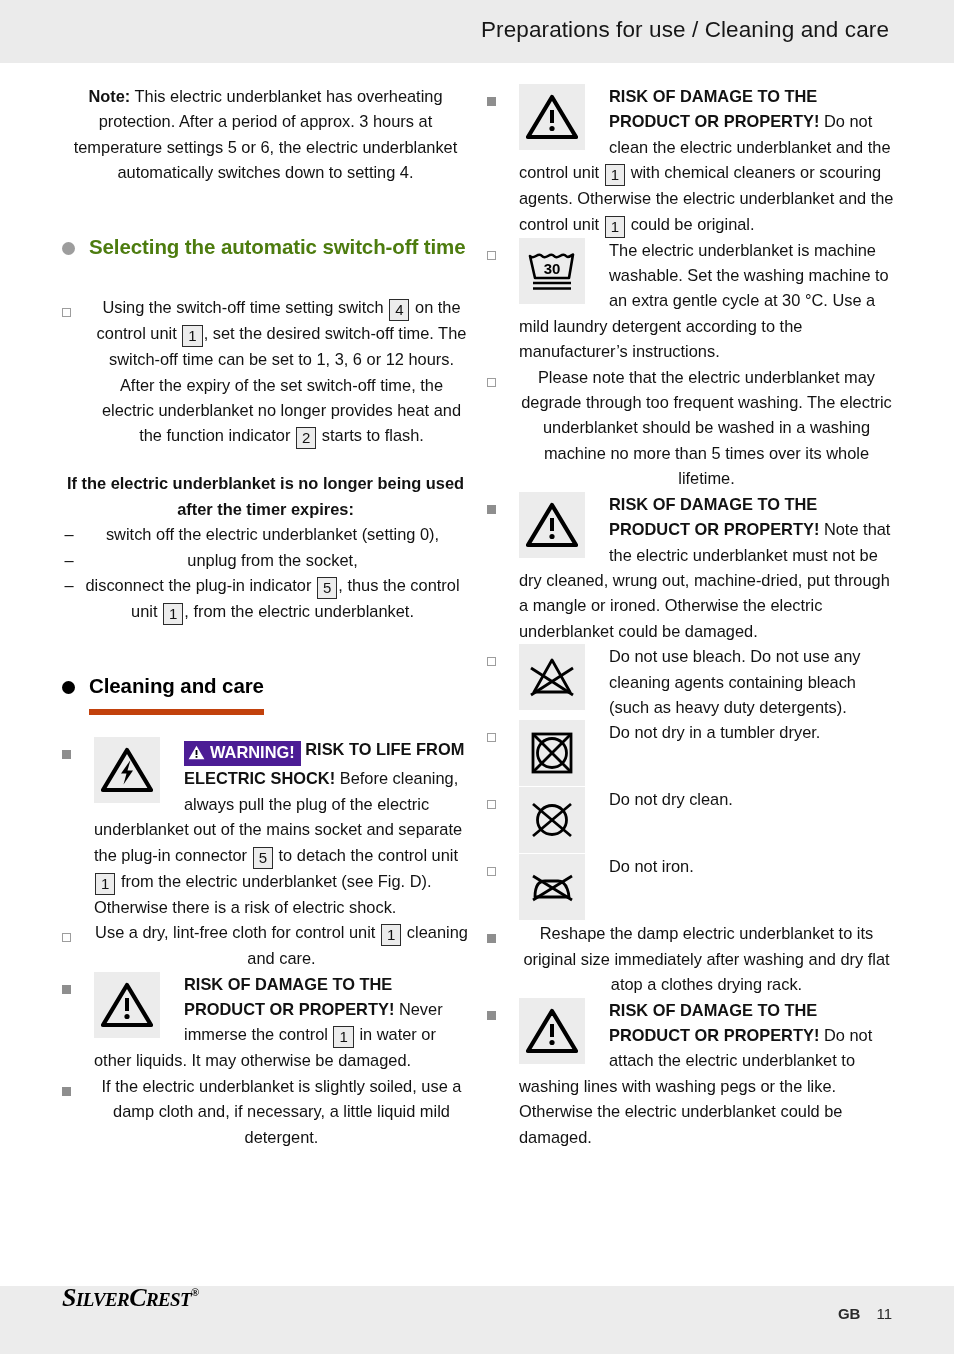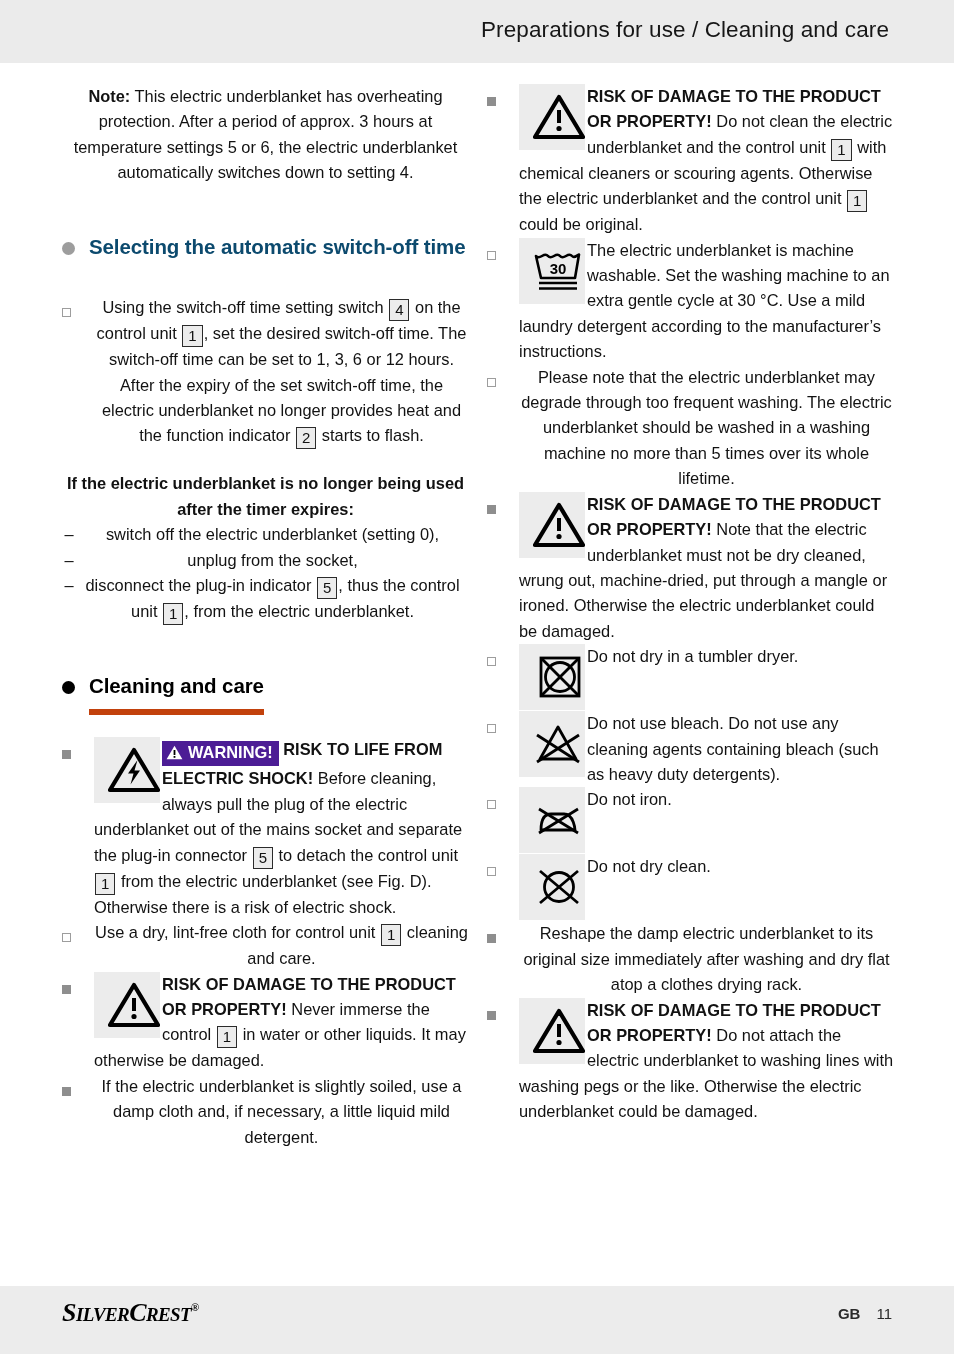--- a/index.html
+++ b/index.html
@@ -47,21 +47,21 @@
   .sec-dot {
     width:13px; height:13px; border-radius:50%;
     flex:0 0 13px; margin-top:8px;
   }
   .sec-dot.grey { background:#9d9d9d; }
   .sec-dot.black { background:#000; }
   .sec-text {
     font-size:20.5px; line-height:25.5px; font-weight:700;
     letter-spacing:-.1px;
   }
-  .sec-text.grey { color:#0c4a6e; }
+  .sec-text.grey { color:#4d7c0f; }
   .sec-text.black {
     color:#000; display:inline-block;
     border-bottom:6px solid #c2410c; padding-bottom:11px;
   }
 
   
   .li { display:flex; align-items:flex-start; }
   .li .marker {
     flex:0 0 32px; padding-top:8px;
   }
@@ -98,33 +98,33 @@
     padding:1px 6px 2px 4px; vertical-align:-3px;
     white-space:nowrap;
   }
   .warnbadge .tri {
     display:inline-block; vertical-align:-2px; margin-right:5px;
   }
 
   
   .symbox {
     width:66px; height:66px; background:#ececec;
-    float:left; margin-right:2px; margin-bottom:1px;
-    display:flex; align-items:center; justify-content:flex-end;
+    float:left; margin-right:24px; margin-bottom:1px;
+    display:flex; align-items:center; justify-content:center;
   }
   .symwrap::after { content:""; display:block; clear:both; }
   .symtext { font-size:16.4px; line-height:25.4px; color:#121212; }
 
   
   .footer-band {
     position:absolute; left:0; bottom:0; width:954px; height:68px;
     background:#ececec;
   }
   .logo {
-    position:absolute; left:62px; bottom:26px;
+    position:absolute; left:62px; bottom:41px;
     font-family:"Liberation Serif", serif;
     font-weight:700; font-style:italic;
     font-size:26px; letter-spacing:-.6px; color:#000;
     white-space:nowrap;
   }
   .logo .small { font-size:19px; }
   .logo .reg { font-size:11px; vertical-align:10px; }
   .pagenum {
     position:absolute; right:62px; bottom:32px;
     font-size:15px; color:#2b2b2b; white-space:nowrap;
@@ -273,74 +273,74 @@
         </svg>
       </span>
       <span class="symtext"><span class="b">RISK OF DAMAGE TO THE PRODUCT OR PROPERTY!</span><span> Note that the electric underblanket must not be dry cleaned, wrung out, machine-dried, put through a mangle or ironed. Otherwise the electric underblanket could be damaged.</span></span>
     </span>
   </div>
 
   <div class="li">
     <span class="marker"><span class="mk-hollow"></span></span>
     <span class="body symwrap">
       <span class="symbox">
+        <svg width="54" height="46" viewBox="0 0 54 46">
+          <polygon points="27,6 45,38 9,38" fill="none" stroke="#000" stroke-width="2.8" stroke-linejoin="round"></polygon>
+          <line x1="6" y1="41" x2="48" y2="14" stroke="#000" stroke-width="2.8"></line>
+          <line x1="6" y1="14" x2="48" y2="41" stroke="#000" stroke-width="2.8"></line>
+        </svg>
+      </span>
+      <span class="symtext">Do not use bleach. Do not use any cleaning agents containing bleach (such as heavy duty detergents).</span>
+    </span>
+  </div>
+
+  <div class="li">
+    <span class="marker"><span class="mk-hollow"></span></span>
+    <span class="body symwrap">
+      <span class="symbox">
         <svg width="50" height="48" viewBox="0 0 50 48">
           <rect x="6" y="5" width="38" height="38" fill="none" stroke="#000" stroke-width="2.8"></rect>
           <circle cx="25" cy="24" r="14.5" fill="none" stroke="#000" stroke-width="2.8"></circle>
           <line x1="6" y1="5" x2="44" y2="43" stroke="#000" stroke-width="2.8"></line>
           <line x1="44" y1="5" x2="6" y2="43" stroke="#000" stroke-width="2.8"></line>
         </svg>
       </span>
       <span class="symtext">Do not dry in a tumbler dryer.</span>
     </span>
   </div>
 
   <div class="li">
     <span class="marker"><span class="mk-hollow"></span></span>
     <span class="body symwrap">
       <span class="symbox">
-        <svg width="54" height="46" viewBox="0 0 54 46">
-          <polygon points="27,6 45,38 9,38" fill="none" stroke="#000" stroke-width="2.8" stroke-linejoin="round"></polygon>
-          <line x1="6" y1="41" x2="48" y2="14" stroke="#000" stroke-width="2.8"></line>
-          <line x1="6" y1="14" x2="48" y2="41" stroke="#000" stroke-width="2.8"></line>
-        </svg>
-      </span>
-      <span class="symtext">Do not use bleach. Do not use any cleaning agents containing bleach (such as heavy duty detergents).</span>
+        <svg width="52" height="46" viewBox="0 0 52 46">
+          <circle cx="26" cy="23" r="14.5" fill="none" stroke="#000" stroke-width="2.8"></circle>
+          <line x1="7" y1="7" x2="45" y2="39" stroke="#000" stroke-width="2.8"></line>
+          <line x1="45" y1="7" x2="7" y2="39" stroke="#000" stroke-width="2.8"></line>
+        </svg>
+      </span>
+      <span class="symtext">Do not dry clean.</span>
     </span>
   </div>
 
   <div class="li">
     <span class="marker"><span class="mk-hollow"></span></span>
     <span class="body symwrap">
       <span class="symbox">
         <svg width="54" height="44" viewBox="0 0 54 44">
           <path d="M10 32 L44 32 C44 32, 43 16, 33 16 L20 16 C14 16, 10 21, 10 32 Z" fill="none" stroke="#000" stroke-width="2.8" stroke-linejoin="round"></path>
           <line x1="8" y1="35" x2="47" y2="11" stroke="#000" stroke-width="2.8"></line>
           <line x1="8" y1="11" x2="47" y2="35" stroke="#000" stroke-width="2.8"></line>
         </svg>
       </span>
       <span class="symtext">Do not iron.</span>
     </span>
   </div>
 
   <div class="li">
-    <span class="marker"><span class="mk-hollow"></span></span>
-    <span class="body symwrap">
-      <span class="symbox">
-        <svg width="52" height="46" viewBox="0 0 52 46">
-          <circle cx="26" cy="23" r="14.5" fill="none" stroke="#000" stroke-width="2.8"></circle>
-          <line x1="7" y1="7" x2="45" y2="39" stroke="#000" stroke-width="2.8"></line>
-          <line x1="45" y1="7" x2="7" y2="39" stroke="#000" stroke-width="2.8"></line>
-        </svg>
-      </span>
-      <span class="symtext">Do not dry clean.</span>
-    </span>
-  </div>
-
-  <div class="li">
     <span class="marker"><span class="mk-solid"></span></span>
     <span class="body p">Reshape the damp electric underblanket to its original size immediately after washing and dry flat atop a clothes drying rack.</span>
   </div>
 
   <div class="li">
     <span class="marker"><span class="mk-solid"></span></span>
     <span class="body symwrap">
       <span class="symbox">
         <svg width="52" height="46" viewBox="0 0 52 46">
           <polygon points="26,3 50,43 2,43" fill="none" stroke="#000" stroke-width="4.2" stroke-linejoin="round"></polygon>

